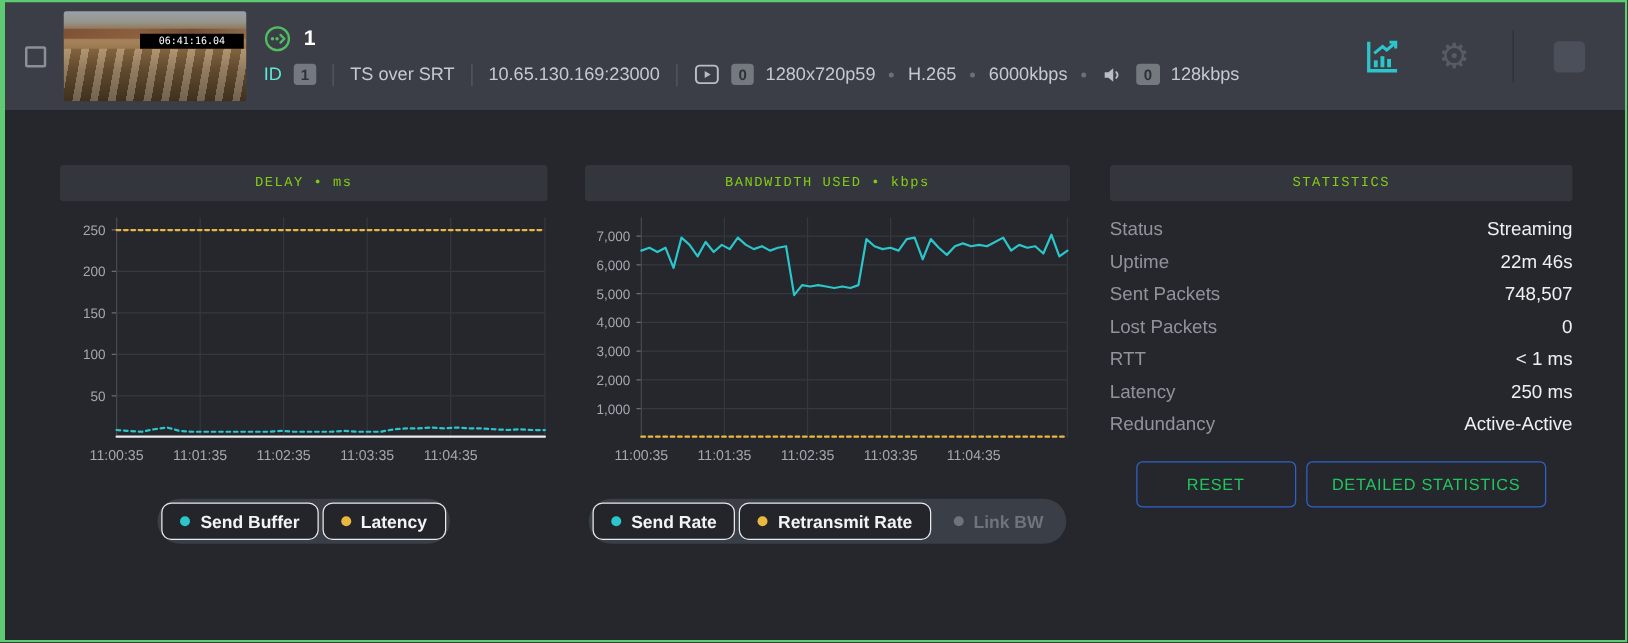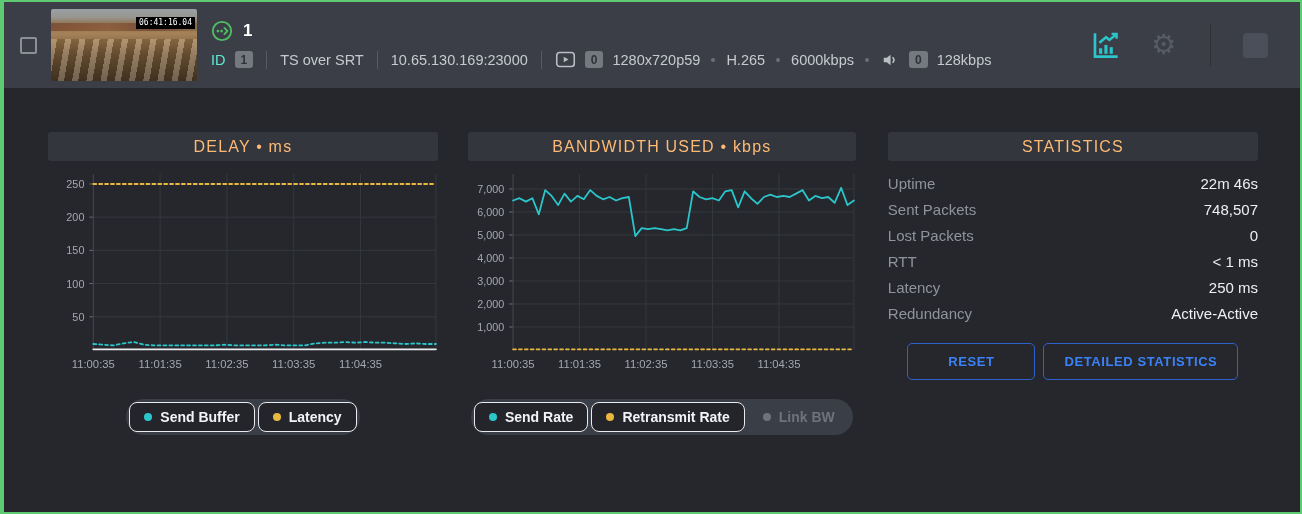--- a/index.html
+++ b/index.html
@@ -6,55 +6,55 @@
   *{box-sizing:border-box;font-family:"Liberation Sans",sans-serif;}
   .card{width:1302px;height:514px;background:#25272c;border:2px solid #5ecb72;border-left-width:4px;overflow:hidden;}
   
   .hdr{height:86px;background:#3b3e47;display:flex;align-items:center;padding-left:16px;}
   .chk{width:17px;height:17px;border:2px solid #8b8f96;border-radius:2px;background:transparent;flex:none;cursor:pointer;}
   .thumb{position:relative;width:146px;height:72px;margin-left:14px;flex:none;border-radius:2px;overflow:hidden;
     background:linear-gradient(180deg,#9aa0a6 0%,#97958d 12%,#8d6f4a 22%,#a5825a 34%,#8f6d44 48%,#6e5436 64%,#57422a 82%,#3f3120 100%);}
   .thumb:before{content:"";position:absolute;left:0;top:14px;width:100%;height:8px;background:linear-gradient(90deg,#7a4a33 0%,#8a5a3a 40%,#6e4530 70%,#8a6a4a 100%);opacity:.8;}
   .thumb:after{content:"";position:absolute;left:0;top:30px;width:100%;height:42px;
     background:repeating-linear-gradient(100deg,rgba(240,230,210,.28) 0 6px,rgba(60,45,25,.25) 6px 14px);}
-  .tc{position:absolute;top:8px;right:2px;background:#000;color:#fff;font-size:8px;line-height:10px;padding:1px 3px;font-family:"DejaVu Sans Mono",monospace;z-index:2;}
+  .tc{position:absolute;top:18px;right:2px;background:#000;color:#fff;font-size:8px;line-height:10px;padding:1px 15px;font-family:"DejaVu Sans Mono",monospace;z-index:2;}
   .titleblock{margin-left:14px;flex:none;}
   .trow1{display:flex;align-items:center;gap:10px;margin-bottom:7px;}
   .tname{color:#fff;font-size:17px;font-weight:bold;}
   .trow2{display:flex;align-items:center;gap:9px;color:#c6cad0;font-size:14.5px;}
   .dim{color:#5eead4;}
   .badge{background:#74787f;color:#2f3238;font-size:12px;font-weight:bold;padding:1.5px 6px;border-radius:3px;line-height:14px;}
   .pipe{width:1px;height:18px;background:#565a62;margin:0 4px;}
   .sep-dot{width:4px;height:4px;border-radius:50%;background:#6b6f77;margin:0 2px;}
   .hdr-right{margin-left:auto;display:flex;align-items:center;padding-right:32px;}
   .icon-btn{background:none;border:none;padding:0;cursor:pointer;display:flex;align-items:center;}
   .gear{font-family:"DejaVu Sans",sans-serif;font-size:28px;color:#575b63;line-height:28px;}
   .vdiv{width:1px;height:42px;background:#2e3036;margin:0 32px 0 34px;}
   .sq-btn{width:25px;height:25px;background:#4b4f59;border:none;border-radius:4px;cursor:pointer;}
   
   .main{display:flex;padding:44px 42px 0 44px;}
   .panel{display:flex;flex-direction:column;}
   .p-delay{width:396px;}
   .p-bw{width:394px;margin-left:30px;}
   .p-stats{width:376px;margin-left:32px;}
-  .p-head{height:29px;background:#33363d;border-radius:3px;color:#fdba74;font-size:16px;letter-spacing:1.2px;display:flex;align-items:center;justify-content:center;}
+  .p-head{height:29px;background:#33363d;border-radius:3px;color:#84cc16;font-size:11px;letter-spacing:1.2px;display:flex;align-items:center;justify-content:center;font-family:Liberation Mono, monospace;}
   .chart{margin-top:5px;width:100%;height:208px;display:block;}
   svg text{font-family:"Liberation Sans",sans-serif;}
   .legend-wrap{display:flex;justify-content:center;margin-top:9px;}
   .legend{display:inline-flex;background:#3a3e46;border-radius:999px;padding:3px;gap:3px;margin-top:16px;}
   .pill{display:inline-flex;align-items:center;gap:8px;background:#23252b;border:1.5px solid #e8eaed;border-radius:8px;padding:6px 14px;color:#f2f3f5;font-size:14px;font-weight:bold;cursor:pointer;}
   .pill-disabled{background:transparent;border-color:transparent;color:#6f737b;}
   .dot{width:8px;height:8px;border-radius:50%;flex:none;}
   
   .stat-list{margin-top:9px;}
   .stat-row{display:flex;justify-content:space-between;align-items:center;height:26px;font-size:15px;}
   .stat-label{color:#8f949c;}
   .stat-value{color:#edeff2;}
   .btn-row{display:flex;justify-content:center;gap:8px;margin-top:17px;}
-  .blue-btn{background:transparent;border:1px solid #2f62c8;border-radius:5px;color:#3b82f6;font-size:13px;font-weight:bold;letter-spacing:.6px;height:37px;cursor:pointer;padding:0 20px;}
+  .blue-btn{background:transparent;border:1px solid #2f62c8;border-radius:5px;color:#22c55e;font-size:13px;font-weight:normal;letter-spacing:.6px;height:37px;cursor:pointer;padding:0 20px;}
   .btn-reset{min-width:128px;}
   .btn-detail{min-width:178px;}
 </style>
 </head>
 <body>
 
 <div class="card">
 
   <div class="hdr">
     <div class="chk"></div>
@@ -230,20 +230,24 @@
               <span>Link BW</span>
             </span>
           </div>
       </div>
     </div>
 
     <div class="panel p-stats">
       <div class="p-head">STATISTICS</div>
       <div class="stat-list">
           <div class="stat-row">
+            <span class="stat-label">Status</span>
+            <span class="stat-value">Streaming</span>
+          </div>
+          <div class="stat-row">
             <span class="stat-label">Uptime</span>
             <span class="stat-value">22m 46s</span>
           </div>
           <div class="stat-row">
             <span class="stat-label">Sent Packets</span>
             <span class="stat-value">748,507</span>
           </div>
           <div class="stat-row">
             <span class="stat-label">Lost Packets</span>
             <span class="stat-value">0</span>

